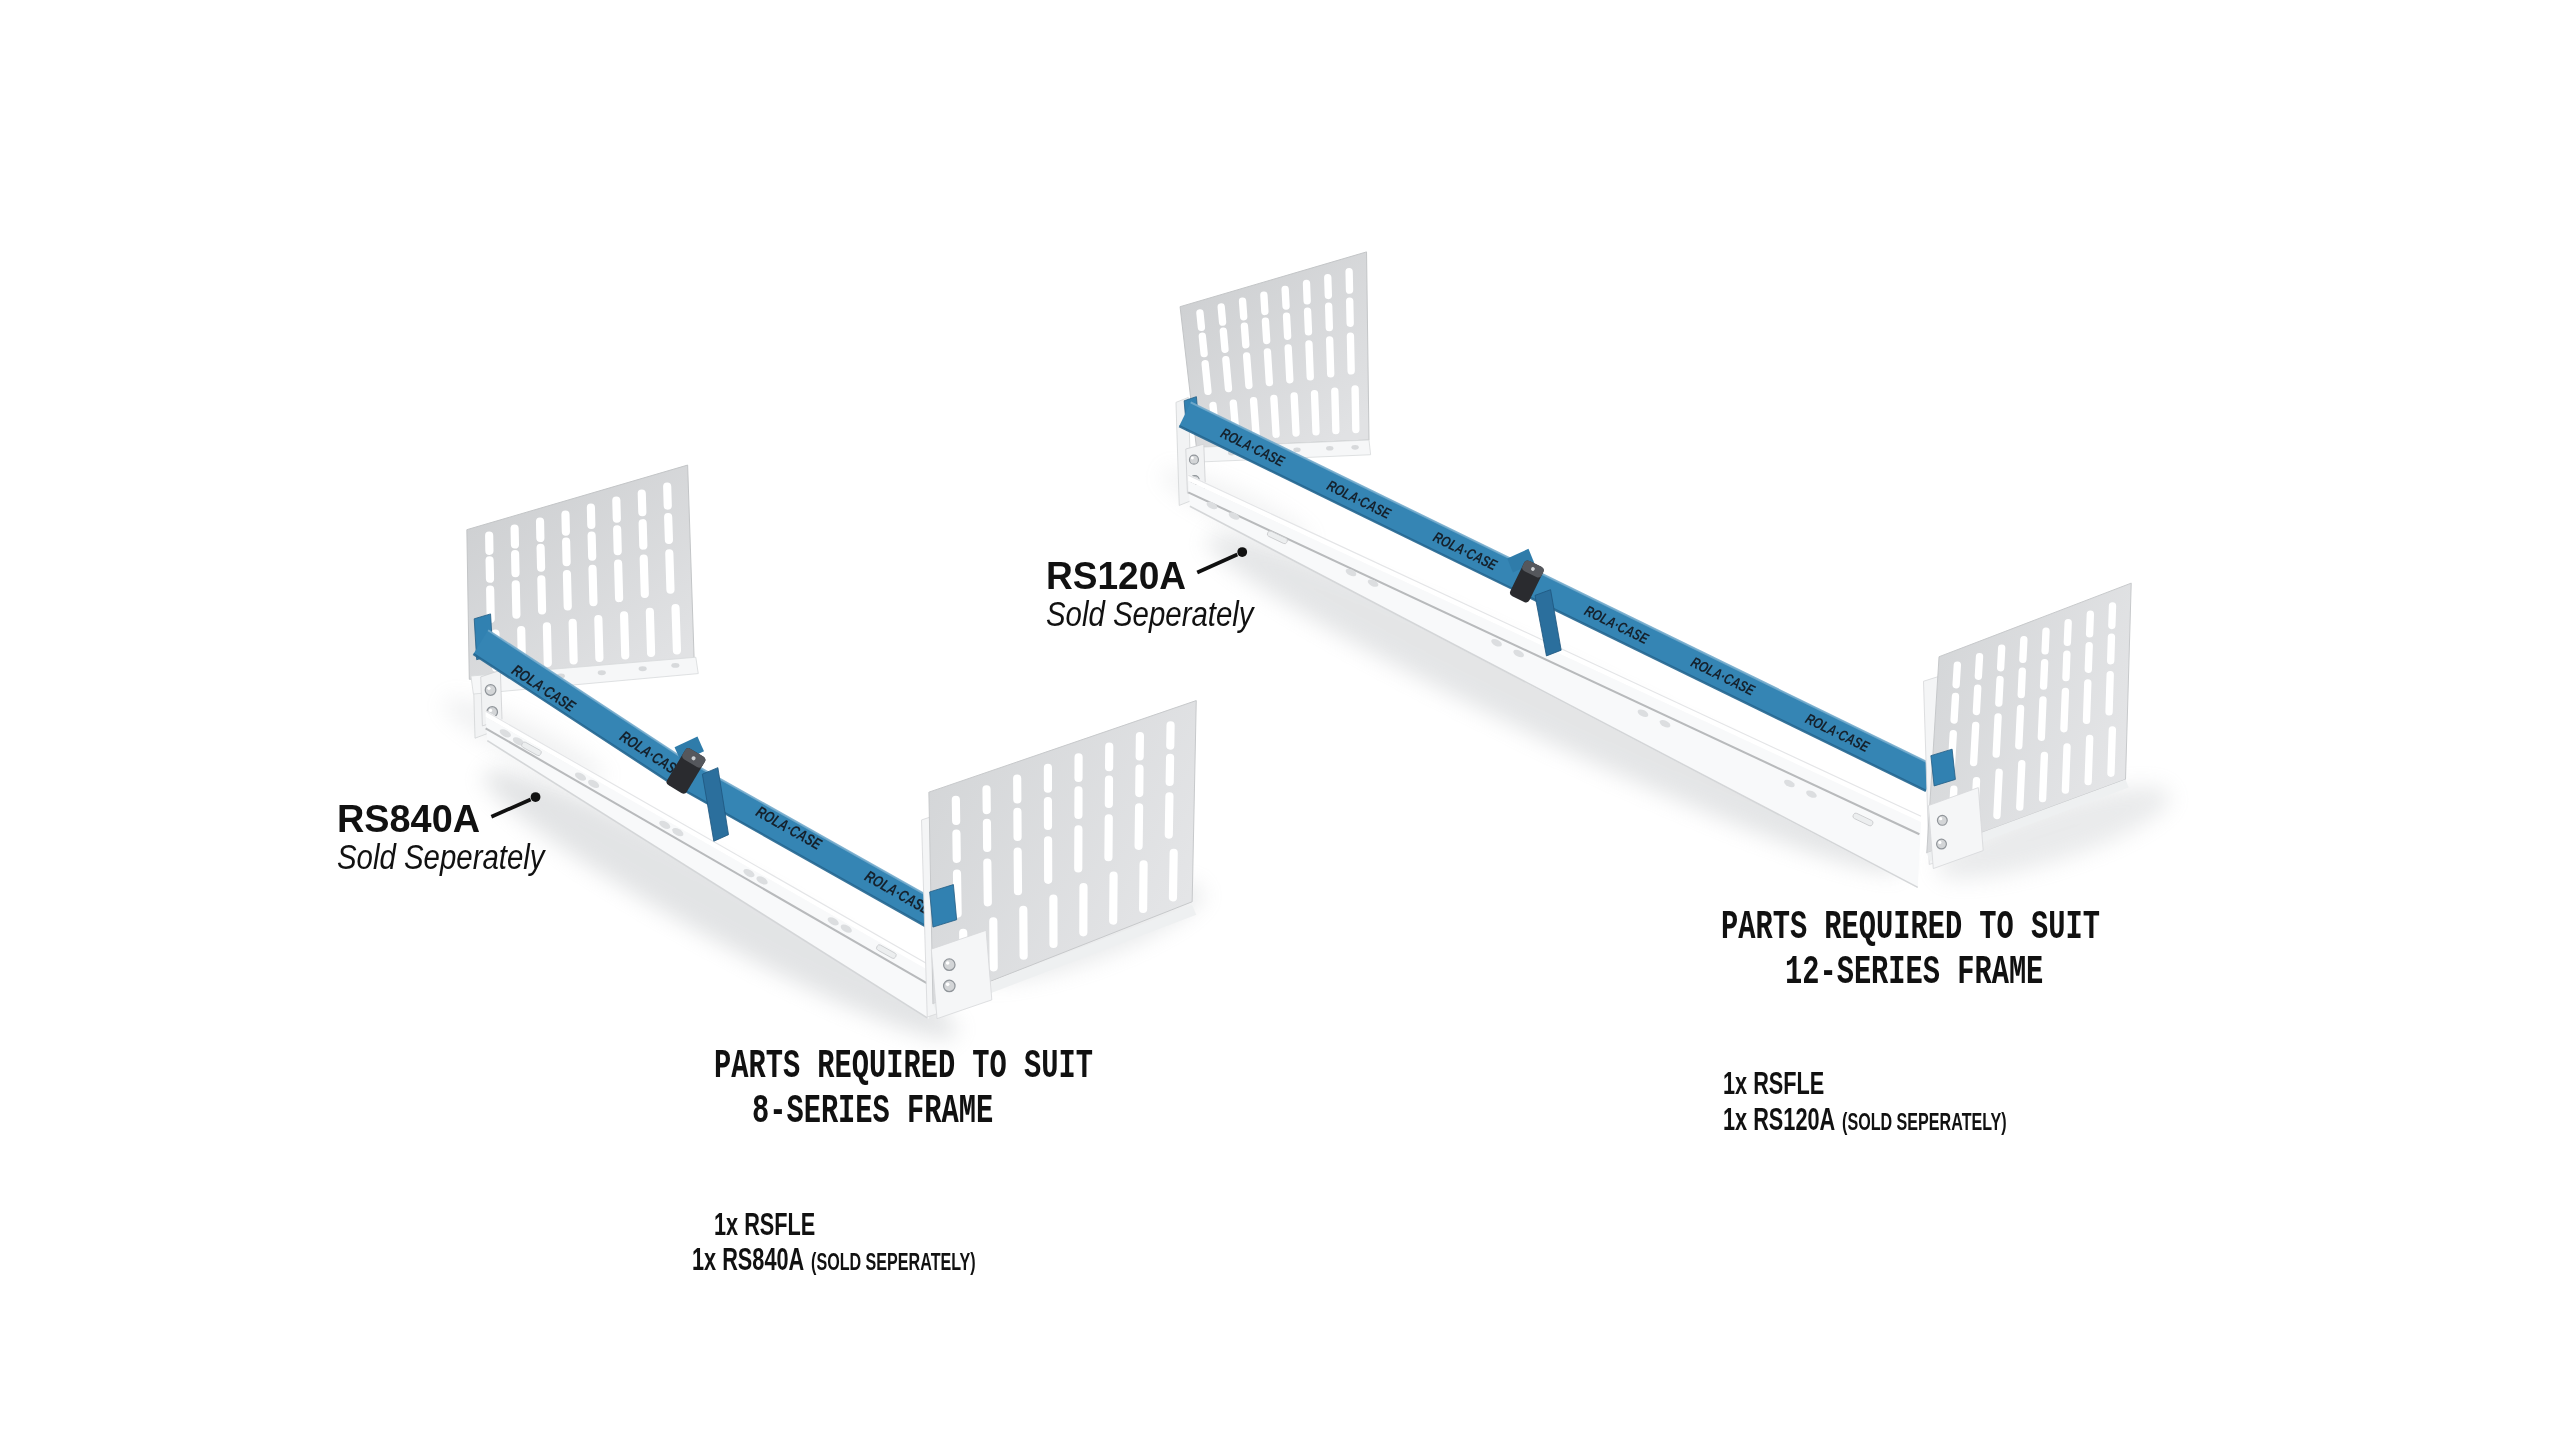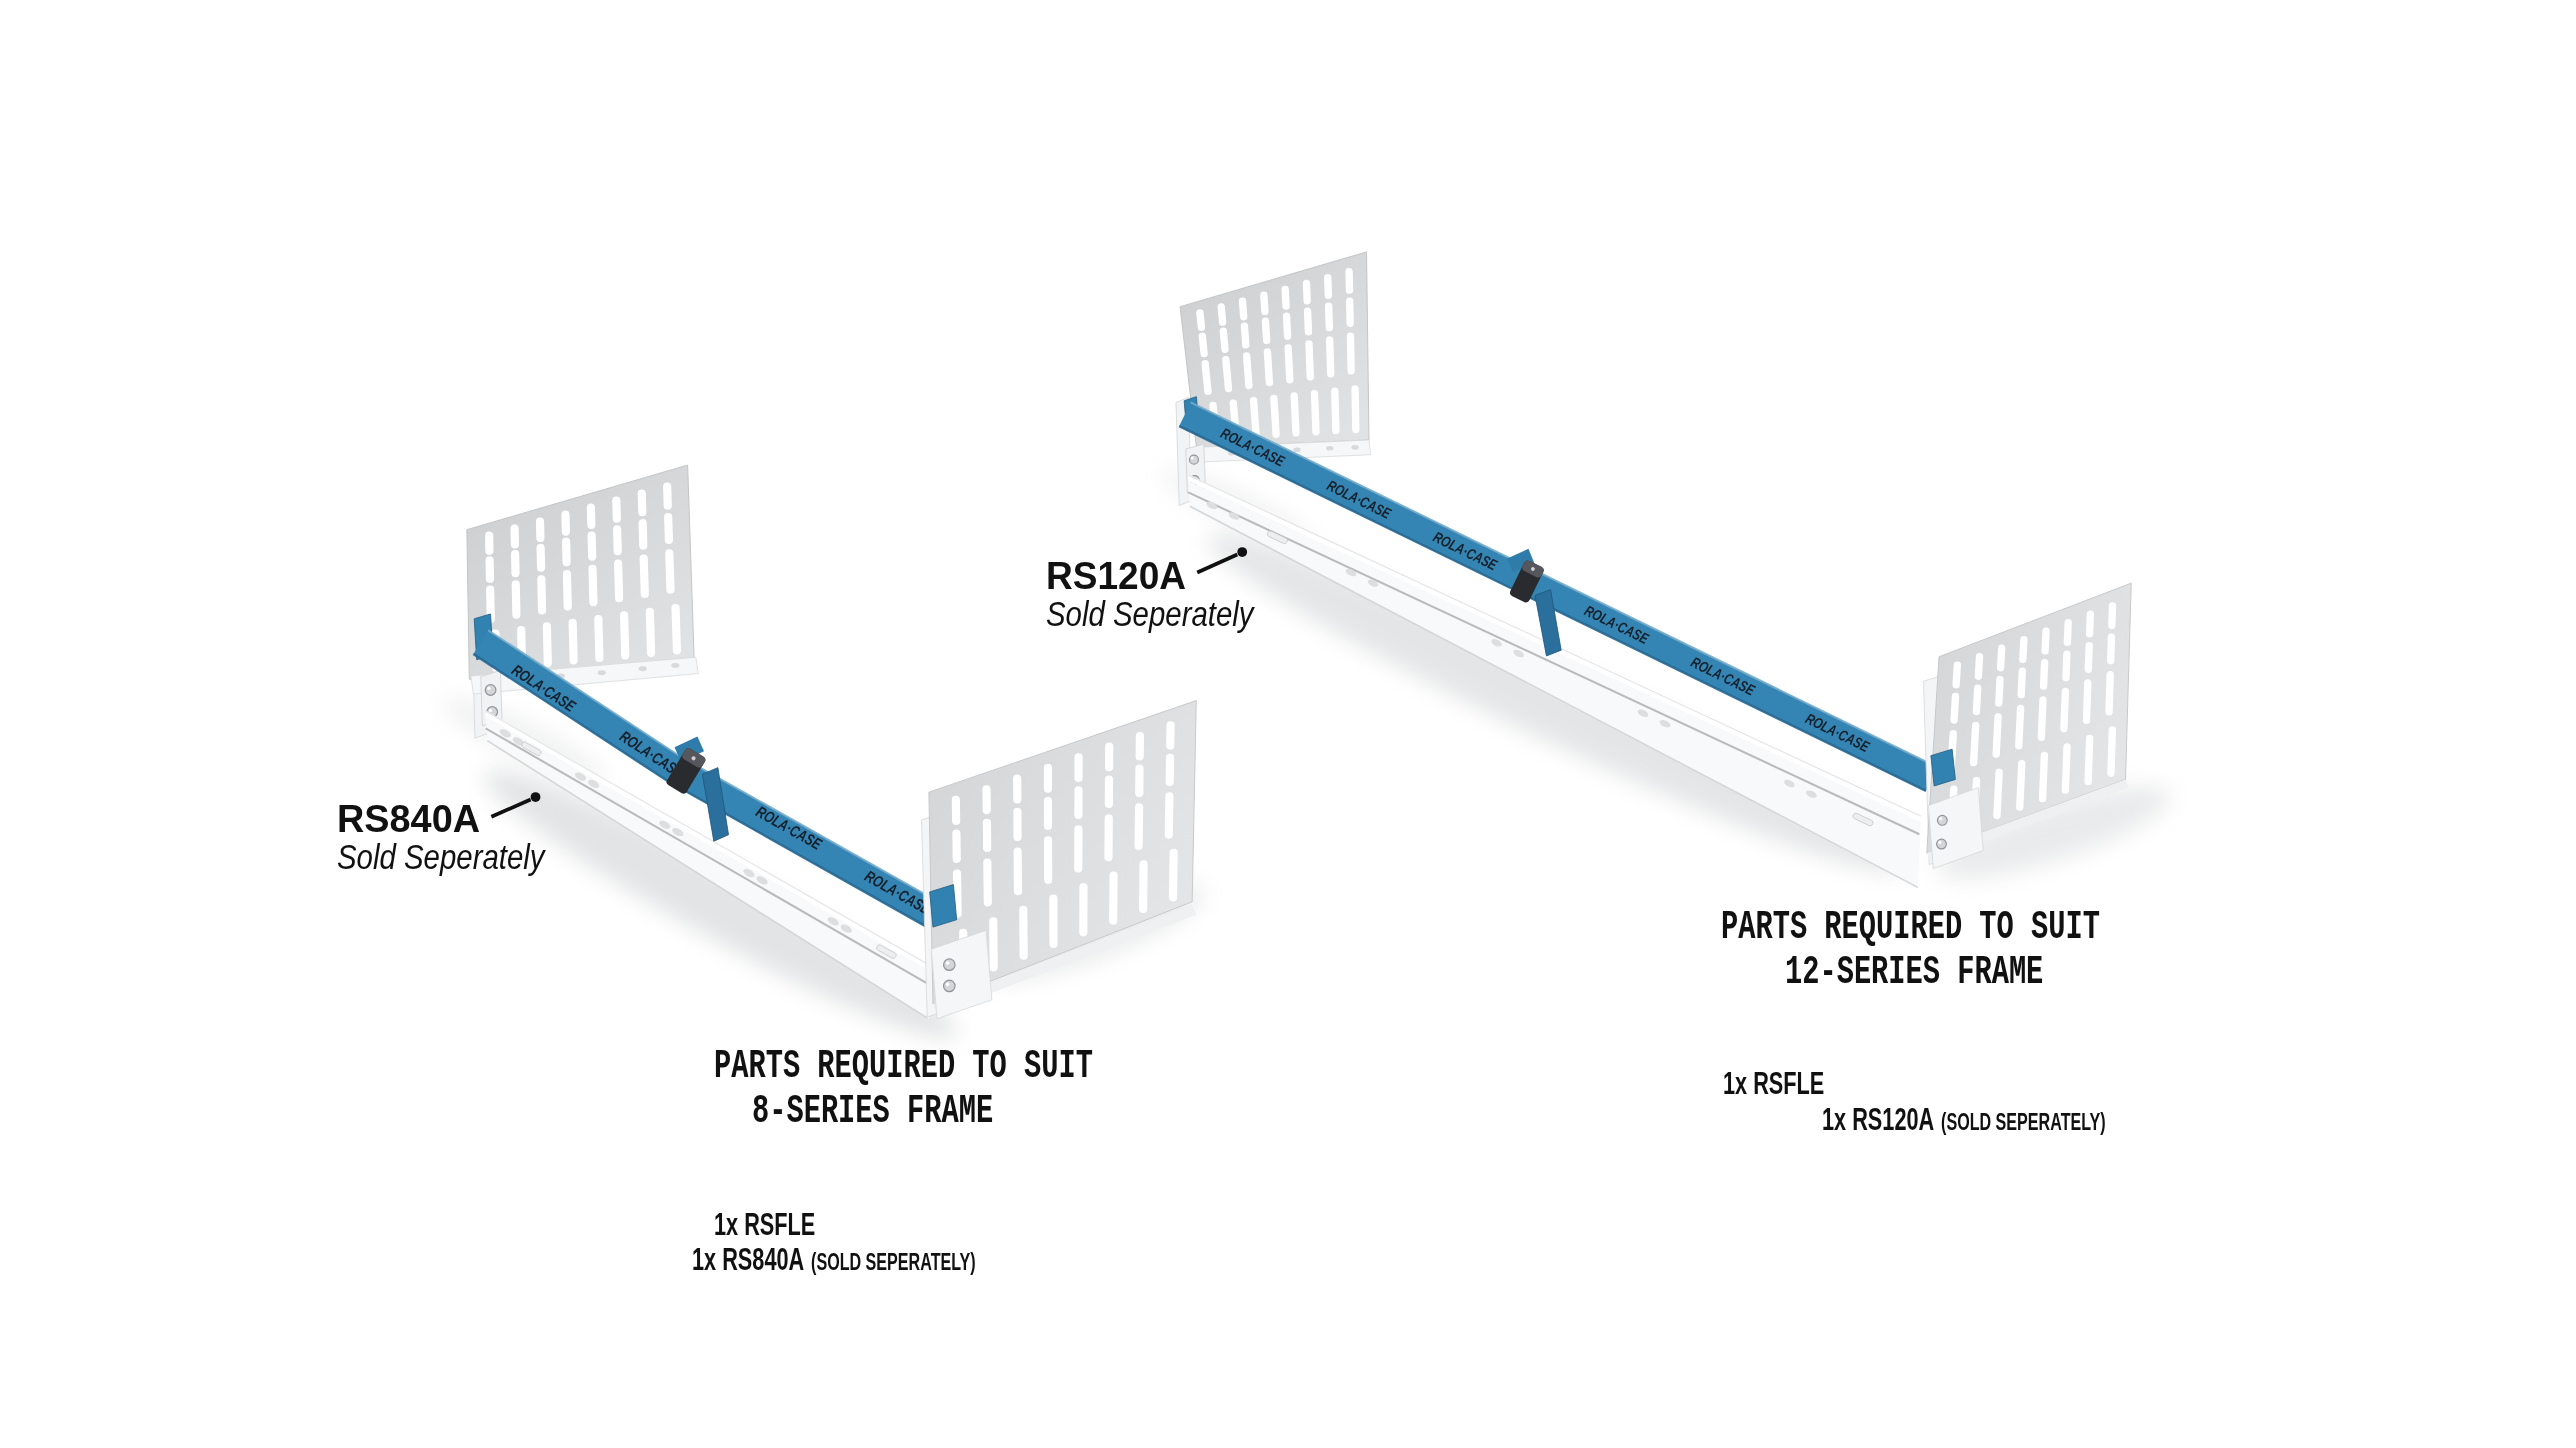--- a/index.html
+++ b/index.html
@@ -399,19 +399,19 @@
 
     <div class="abs h-line" style="left:1721px;top:907px;">
       <span class="cond">PARTS REQUIRED TO SUIT</span>
     </div>
     <div class="abs h-line" style="left:1785px;top:952px;">
       <span class="cond">12-SERIES FRAME</span>
     </div>
     <div class="abs i-line" style="left:1723px;top:1032px;">
       <span class="cond"><span>1x RSFLE</span><span class="i-note"></span></span>
     </div>
-    <div class="abs i-line" style="left:1822px;top:1068px;">
+    <div class="abs i-line" style="left:1723px;top:1068px;">
       <span class="cond"><span>1x RS120A</span><span class="i-note">(SOLD SEPERATELY)</span></span>
     </div>
   </div>
 
 </div>
 
 
 </body></html>

